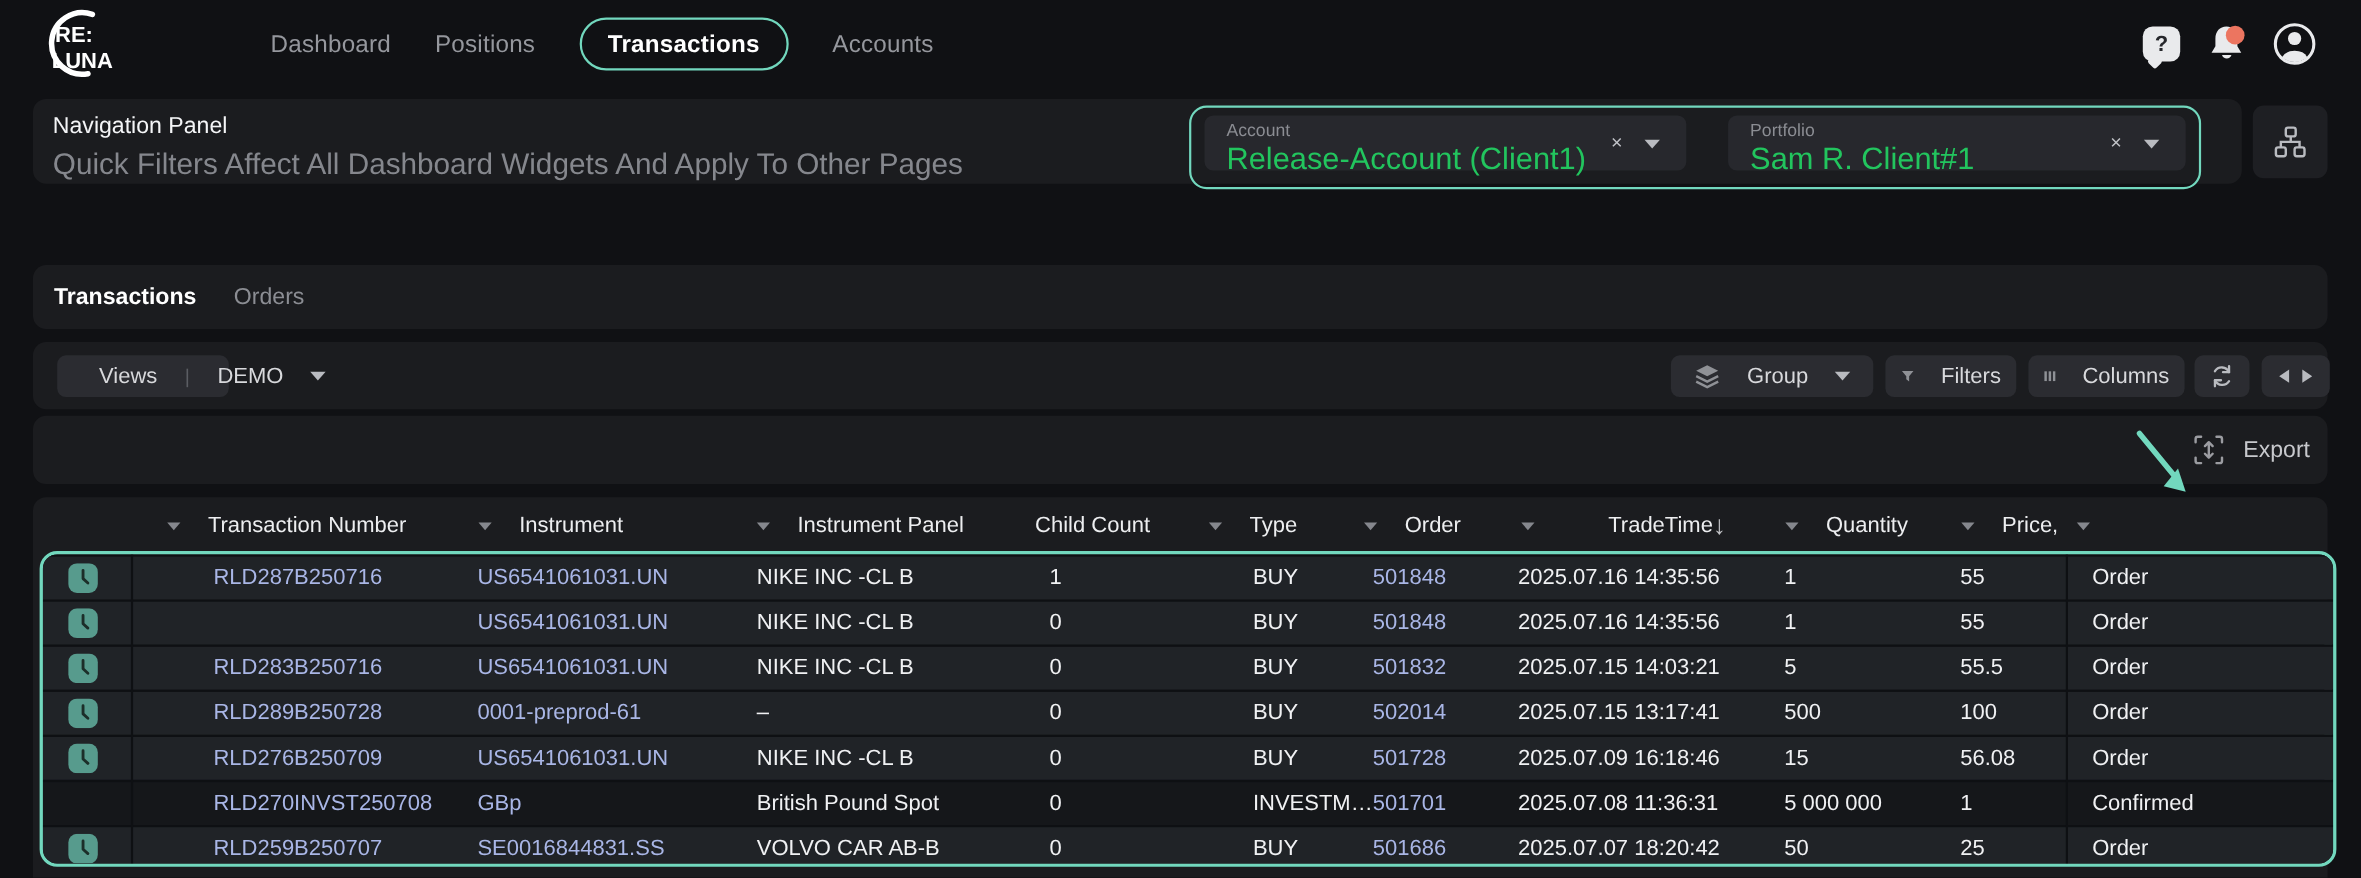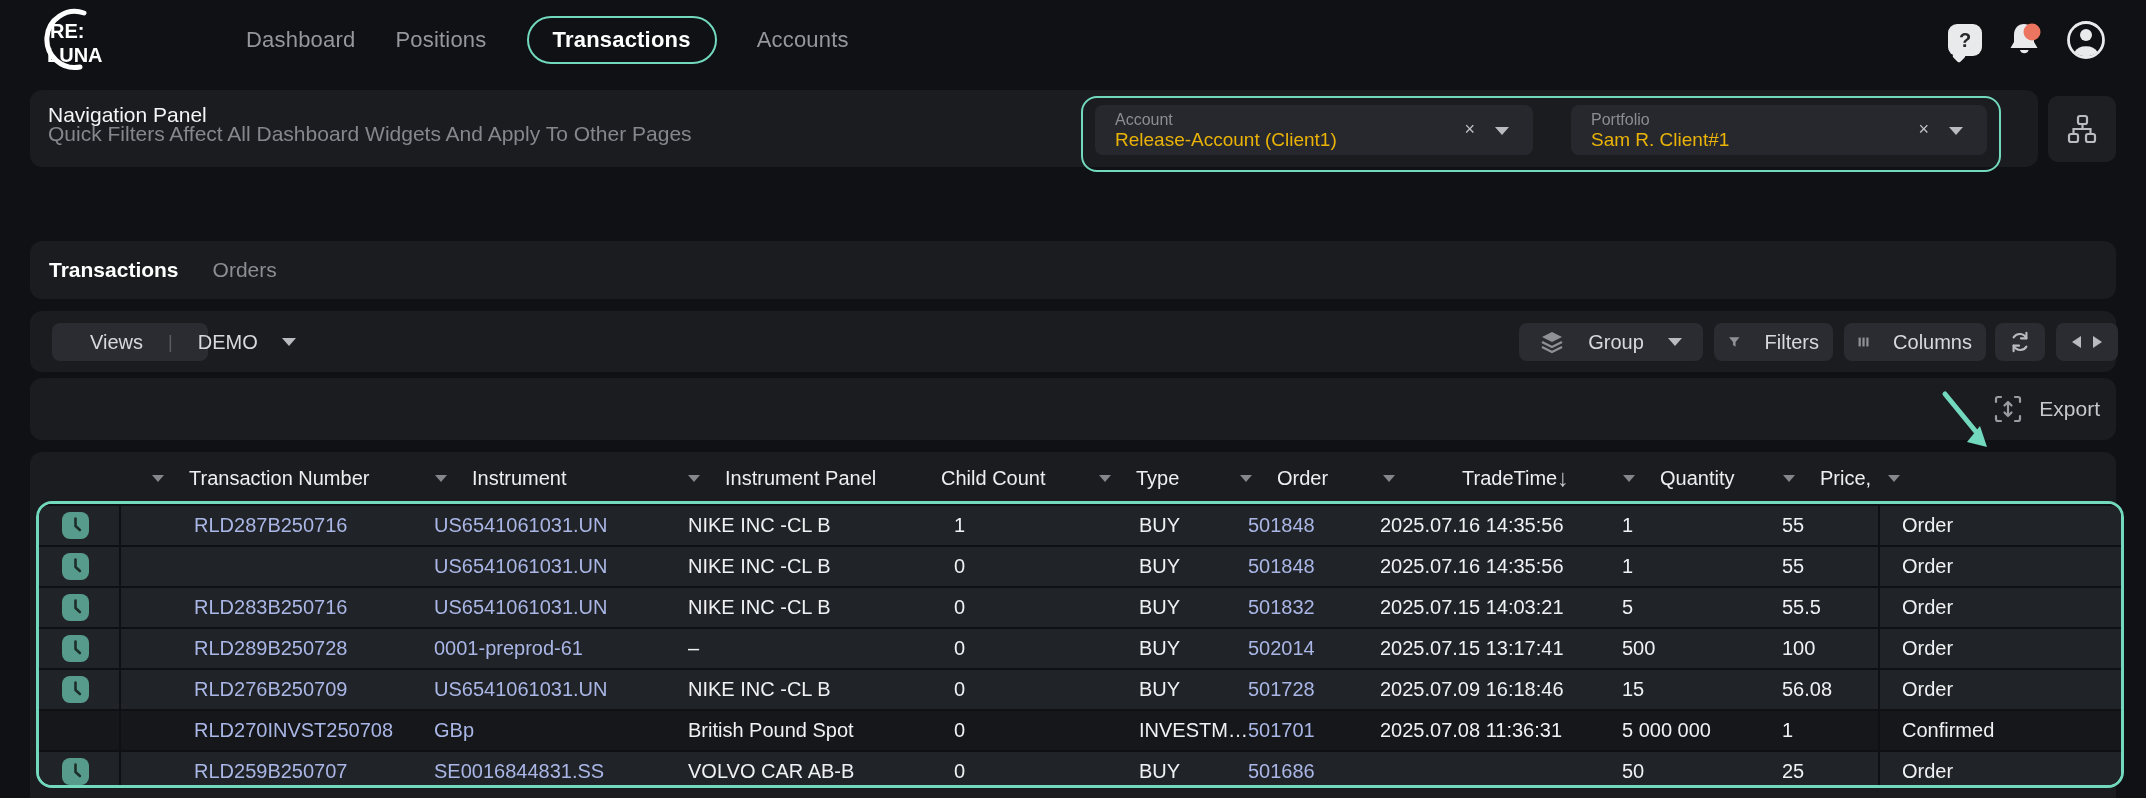--- a/index.html
+++ b/index.html
@@ -19,26 +19,26 @@
   .nav-link.active{color:#ffffff;font-weight:600;border:2px solid #72d8be;border-radius:24px;padding:9px 24px}
   #topbar-icons{position:absolute;right:40px;top:0;height:80px;display:flex;align-items:center;gap:22px}
   .help-bubble{position:relative;width:34px;height:32px;background:#e9eaec;border-radius:9px;
     display:flex;align-items:center;justify-content:center;color:#26272b;font-weight:700;font-size:20px}
   .help-bubble:after{content:"";position:absolute;left:6px;bottom:-5px;width:10px;height:10px;background:#e9eaec;
     transform:rotate(45deg);border-radius:2px}
 
   
   #nav-panel{left:30px;top:90px;width:2008px;height:77px}
   #nav-panel-title{position:absolute;left:18px;top:13px;font-size:21px;color:#f4f5f7}
-  #nav-panel-subtitle{position:absolute;left:18px;top:32px;font-size:21px;color:#85878d}
+  #nav-panel-subtitle{position:absolute;left:18px;top:44px;font-size:27px;color:#85878d}
   #quick-filter-group{position:absolute;left:1051px;top:6px;width:920px;height:76px;
     border:2px solid #72d8be;border-radius:16px;box-sizing:border-box}
   .select{position:absolute;top:7px;height:50px;background:#27282d;border-radius:8px;cursor:pointer}
   .select .slabel{position:absolute;left:20px;top:6px;font-size:16px;color:#8b8d93}
-  .select .svalue{position:absolute;left:20px;top:24px;font-size:19px;color:#eab308;white-space:nowrap}
+  .select .svalue{position:absolute;left:20px;top:24px;font-size:28px;color:#22c55e;white-space:nowrap}
   .select .clear{position:absolute;right:58px;top:14px;font-size:18px;color:#c0c2c7}
   .select .chev{position:absolute;right:24px;top:22px;width:0;height:0;
     border-left:7px solid transparent;border-right:7px solid transparent;border-top:8px solid #b9bbc0}
   #hierarchy-btn{position:absolute;left:2048px;top:96px;width:68px;height:66px;background:#1e1f23;
     border-radius:10px;display:flex;align-items:center;justify-content:center;cursor:pointer}
 
   
   #tabs-card{left:30px;top:241px;width:2086px;height:58px}
   #tabs{position:absolute;left:19px;top:0;height:58px;display:flex;align-items:center;gap:34px}
   .tab{font-size:21px;color:#8b8d93;cursor:pointer}
@@ -333,19 +333,20 @@
           <div class="clockwrap"><svg viewBox="0 0 27 27" width="27" height="27">
               <rect width="27" height="27" rx="8" fill="#579B8D"></rect>
               <path d="M13.5 6.5v7.5l4.4 4" stroke="#1c2e29" stroke-width="2.6" fill="none" stroke-linecap="round" stroke-linejoin="round"></path>
             </svg></div>
           <span class="cell link" style="left: 155px;">RLD259B250707</span>
           <span class="cell link" style="left: 395px;">SE0016844831.SS</span>
           <span class="cell" style="left: 649px;">VOLVO CAR AB-B</span>
           <span class="cell" style="left: 915px;">0</span>
           <span class="cell" style="left: 1100px;">BUY</span>
           <span class="cell link" style="left: 1209px;">501686</span>
+          <span class="cell" style="left: 1341px;">2025.07.07 18:20:42</span>
           <span class="cell" style="left: 1583px;">50</span>
           <span class="cell" style="left: 1743px;">25</span>
           <span class="cell" style="left: 1863px;">Order</span>
         </div>
       </div>
   </div>
 </div>
 
 </body></html>

